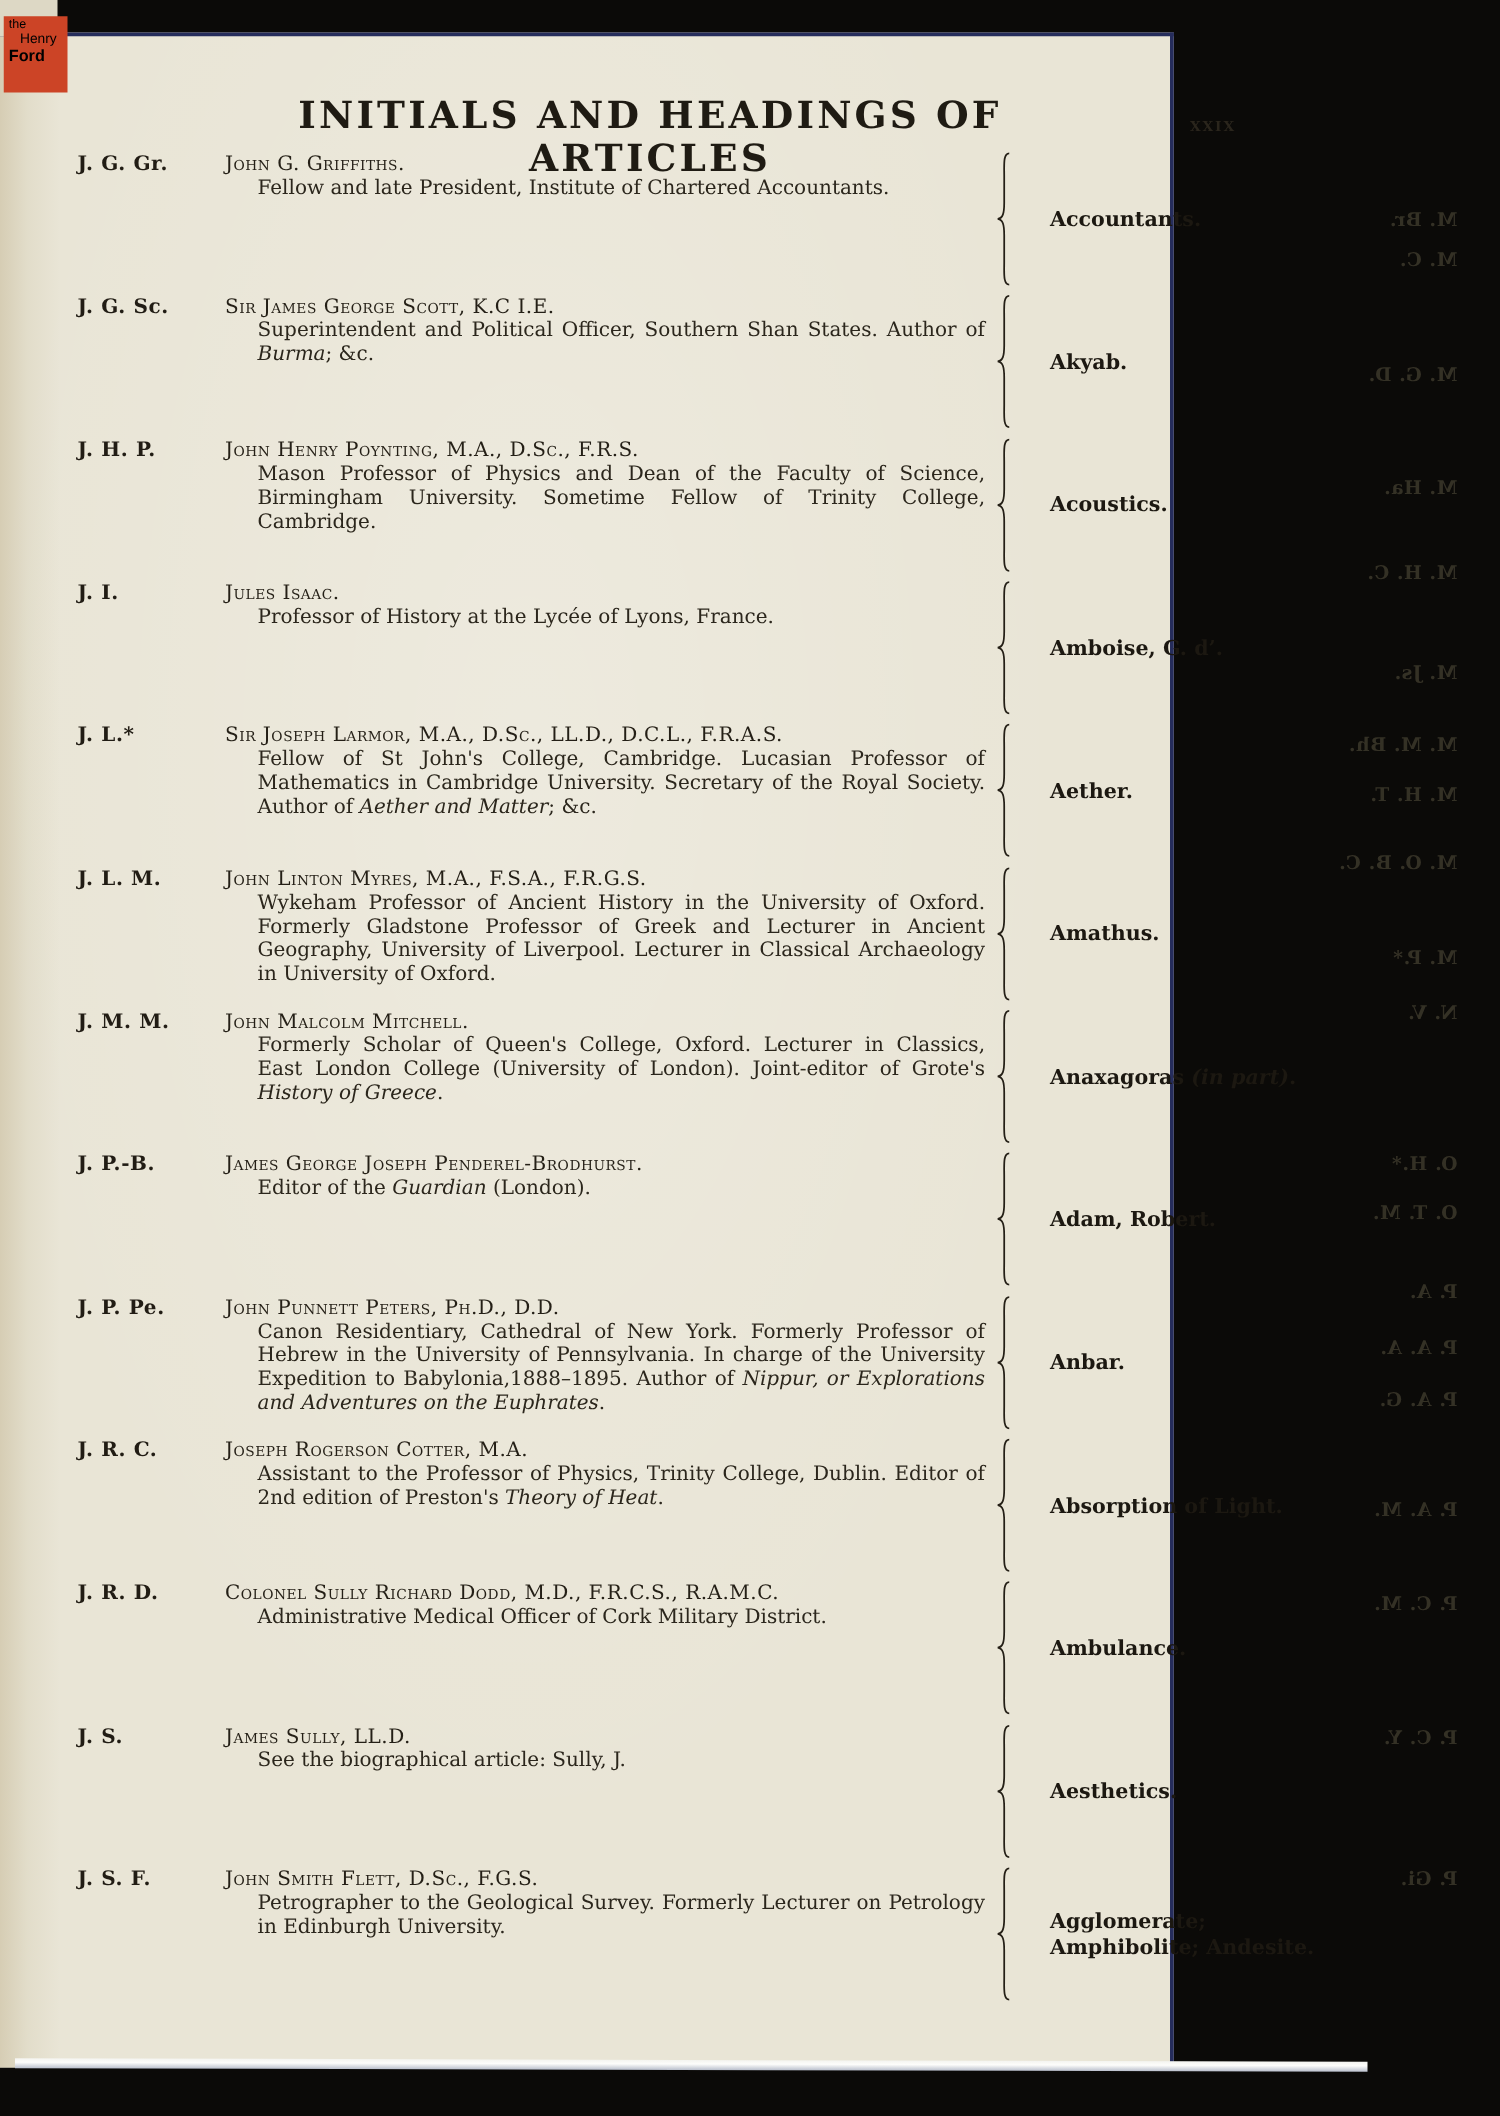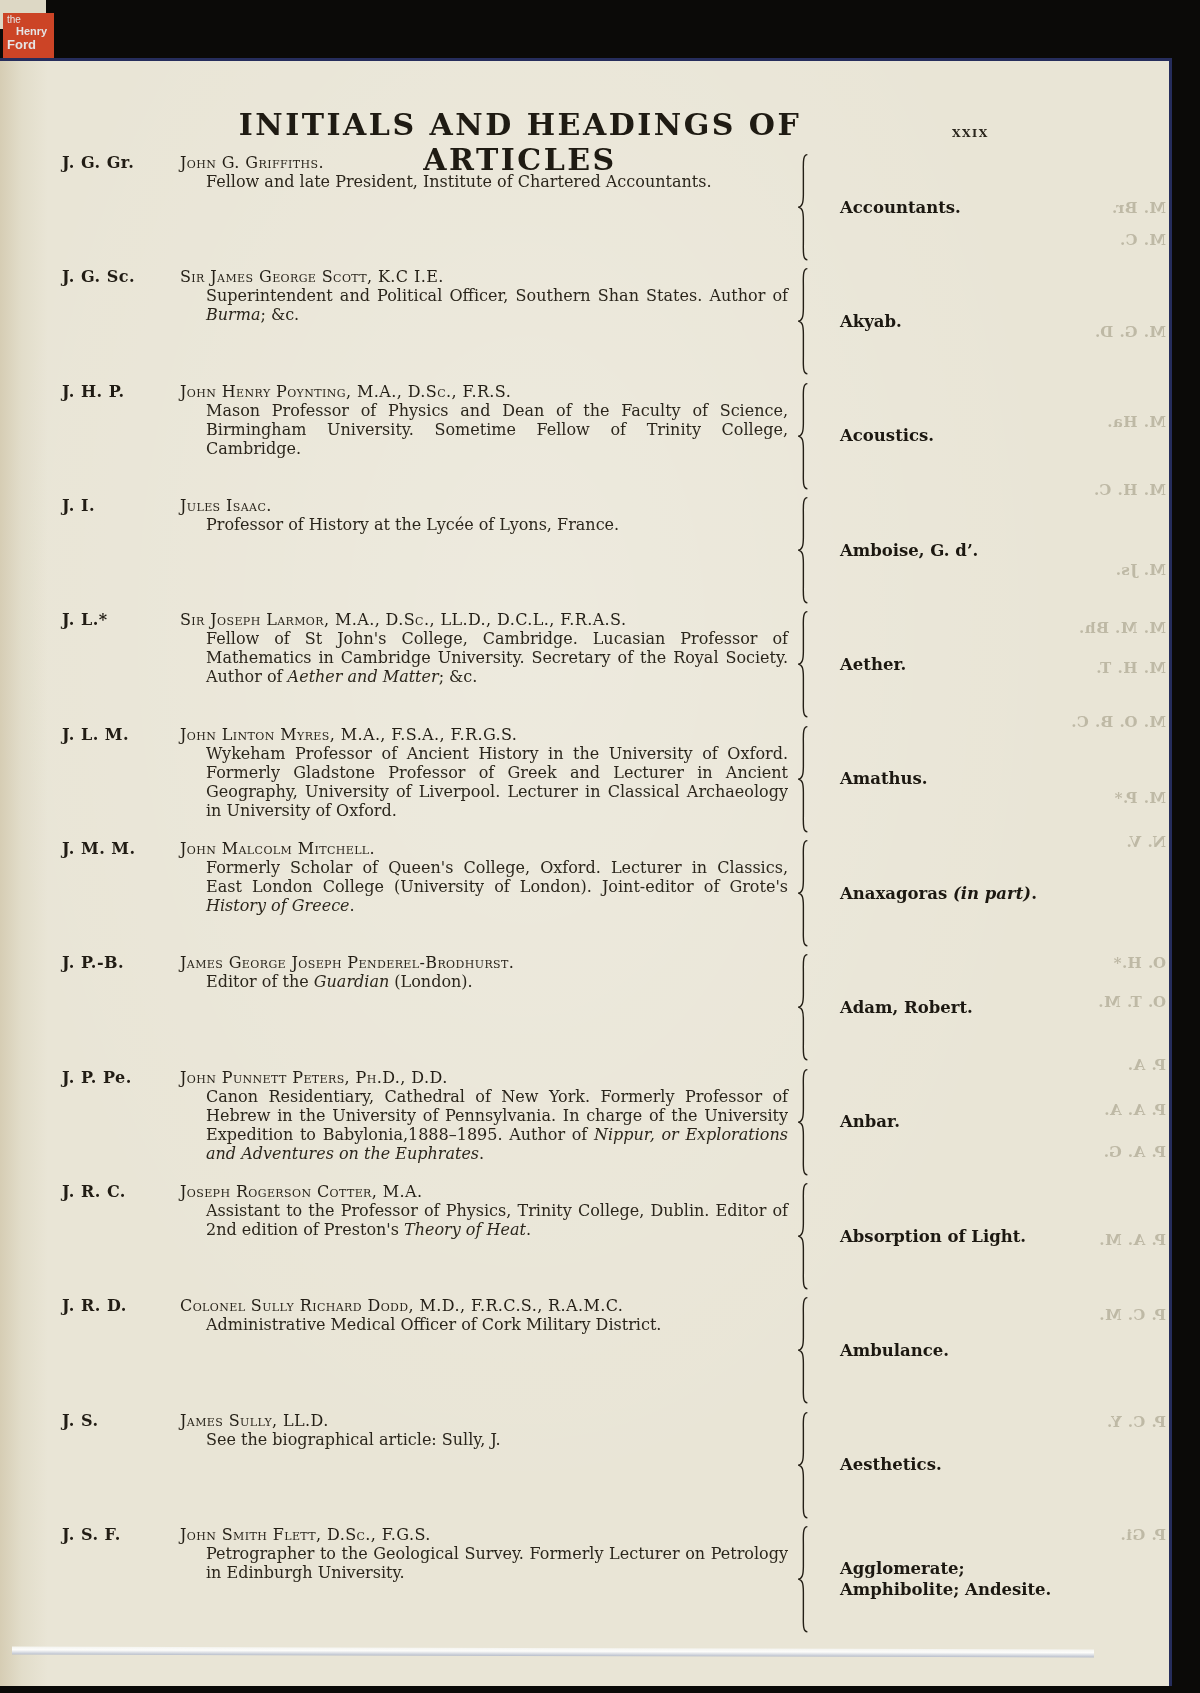--- a/index.html
+++ b/index.html
@@ -1,36 +1,36 @@
 <!DOCTYPE html>
 <html><head>
 <meta charset="utf-8">
 <style>
   html,body{margin:0;padding:0;background:#000;}
   #stage{position:relative;width:1200px;height:1693px;background:#0b0a08;overflow:hidden;
          font-family:"DejaVu Serif","Liberation Serif",serif;}
   
-  #book-page{position:absolute;left:0;top:26px;width:1172px;height:1628px;
+  #book-page{position:absolute;left:0;top:26px;width:939px;height:1628px;
     background:
       radial-gradient(ellipse at 45% 35%, rgba(255,255,255,.20), rgba(0,0,0,0) 60%),
       linear-gradient(90deg,#d6cdb4 0,#e2ddca 22px,#e9e5d6 48px,#e9e5d6 100%),
       #e9e5d6;
     border-top:3px solid #262d5c;border-right:3px solid #262d5c;
-    box-sizing:border-box;color:#28231a;margin-top:32px;}
+    box-sizing:border-box;color:#28231a;}
   
   #page-edge-stack{position:absolute;left:12px;top:1648px;width:1082px;height:8px;
     background:linear-gradient(#f4f4f0 0,#fdfdfb 40%,#b9bfcc 100%);
     transform:rotate(.15deg);}
   #corner-notch{position:absolute;left:0;top:0;width:46px;height:29px;background:#ddd8c5;}
   
-  #hf-logo{position:absolute;left:3px;top:13px;width:51px;height:45px;background:#cc4426;
-    font-family:"Liberation Sans","DejaVu Sans",sans-serif;color:#e5e5e5;
+  #hf-logo{position:absolute;left:3px;top:13px;width:51px;height:61px;background:#cc4426;
+    font-family:"Liberation Sans","DejaVu Sans",sans-serif;color:#000000;
     padding:2px 0 0 4px;box-sizing:border-box;line-height:1;}
   #hf-logo .l1{font-size:10px;}
-  #hf-logo .l2{font-size:11px;font-weight:bold;margin-left:9px;margin-top:1px;}
+  #hf-logo .l2{font-size:11px;font-weight:normal;margin-left:9px;margin-top:1px;}
   #hf-logo .l3{font-size:13px;font-weight:bold;margin-top:1px;}
   
   #page-title{position:absolute;left:160px;top:46px;width:720px;text-align:center;
     font-size:30px;font-weight:bold;letter-spacing:2.5px;color:#1f1b13;margin:0;}
   #page-folio{position:absolute;left:952px;top:62px;font-size:15px;font-weight:bold;
     letter-spacing:1.5px;font-variant:small-caps;color:#2a251c;}
   
   #entries{position:absolute;left:62px;top:92px;width:1068px;font-size:16px;line-height:19px;}
   .entry{display:grid;grid-template-columns:118px 616px 1fr;margin-bottom:6px;}
   .initials{font-weight:bold;color:#211c14;letter-spacing:.5px;}

